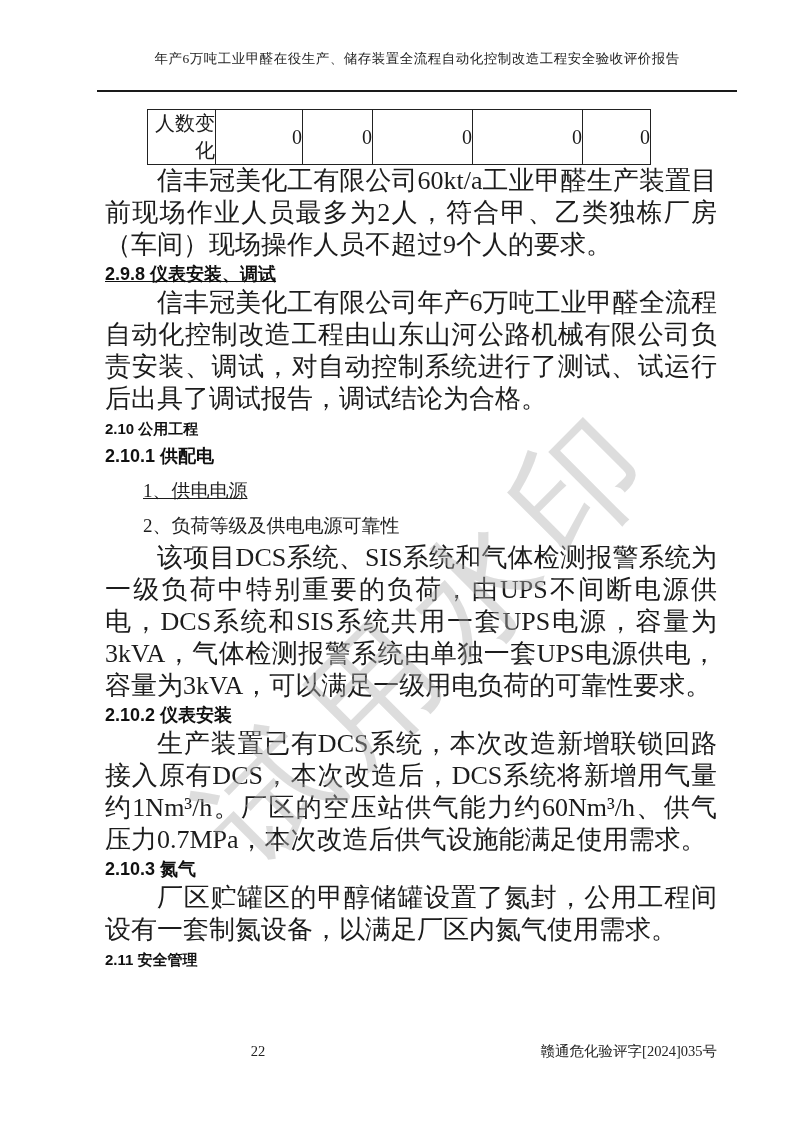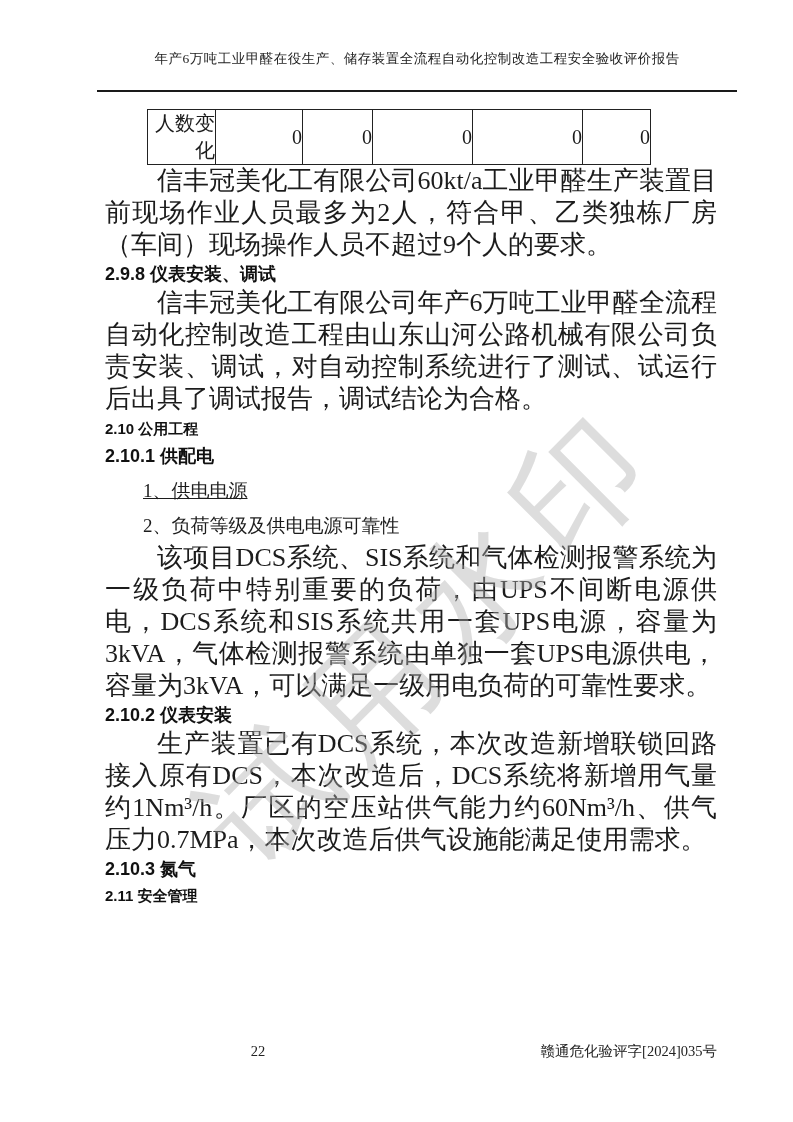--- a/index.html
+++ b/index.html
@@ -67,21 +67,21 @@
   h3.sub{
     margin:0;
     font-family:"Liberation Sans","DejaVu Sans",sans-serif;
     font-weight:700;
     font-size:18px;
     line-height:26px;
     color:#111;
   }
 
   .m-p1{margin-top:8px;}
-  .m-h298{margin-top:4px;}
+  .m-h298{margin-top:4px;text-decoration:underline;}
   .m-p2{margin-top:6px;}
   .m-h210{margin-top:14px;}
   .m-h2101{margin-top:22px;}
   .m-item1{margin-top:6px;text-decoration:underline;}
   .m-item2{margin-top:3px;}
   .m-h2102{margin-top:12px;}
   .m-p5{margin-top:3px;}
   .m-h2103{margin-top:12px;}
   .m-p6{margin-top:3px;}
   .m-h211{margin-top:16px;}
@@ -155,20 +155,21 @@
     <div class="sub-item m-item2">2、负荷等级及供电电源可靠性</div>
 
     <p class="body">该项目DCS系统、SIS系统和气体检测报警系统为一级负荷中特别重要的负荷，由UPS不间断电源供电，DCS系统和SIS系统共用一套UPS电源，容量为3kVA，气体检测报警系统由单独一套UPS电源供电，容量为3kVA，可以满足一级用电负荷的可靠性要求。</p>
 
     <h3 class="sub m-h2102">2.10.2 仪表安装</h3>
 
     <p class="body m-p5">生产装置已有DCS系统，本次改造新增联锁回路接入原有DCS，本次改造后，DCS系统将新增用气量约1Nm³/h。厂区的空压站供气能力约60Nm³/h、供气压力0.7MPa，本次改造后供气设施能满足使用需求。</p>
 
     <h3 class="sub m-h2103">2.10.3 氮气</h3>
 
+    <p class="body m-p6">厂区贮罐区的甲醇储罐设置了氮封，公用工程间设有一套制氮设备，以满足厂区内氮气使用需求。</p>
 
     <h2 class="sec m-h211">2.11 安全管理</h2>
 
   </div>
 
   <div class="doc-footer">
     <span class="f-center">22</span>
     <span class="f-right">赣通危化验评字[2024]035号</span>
   </div>
 

